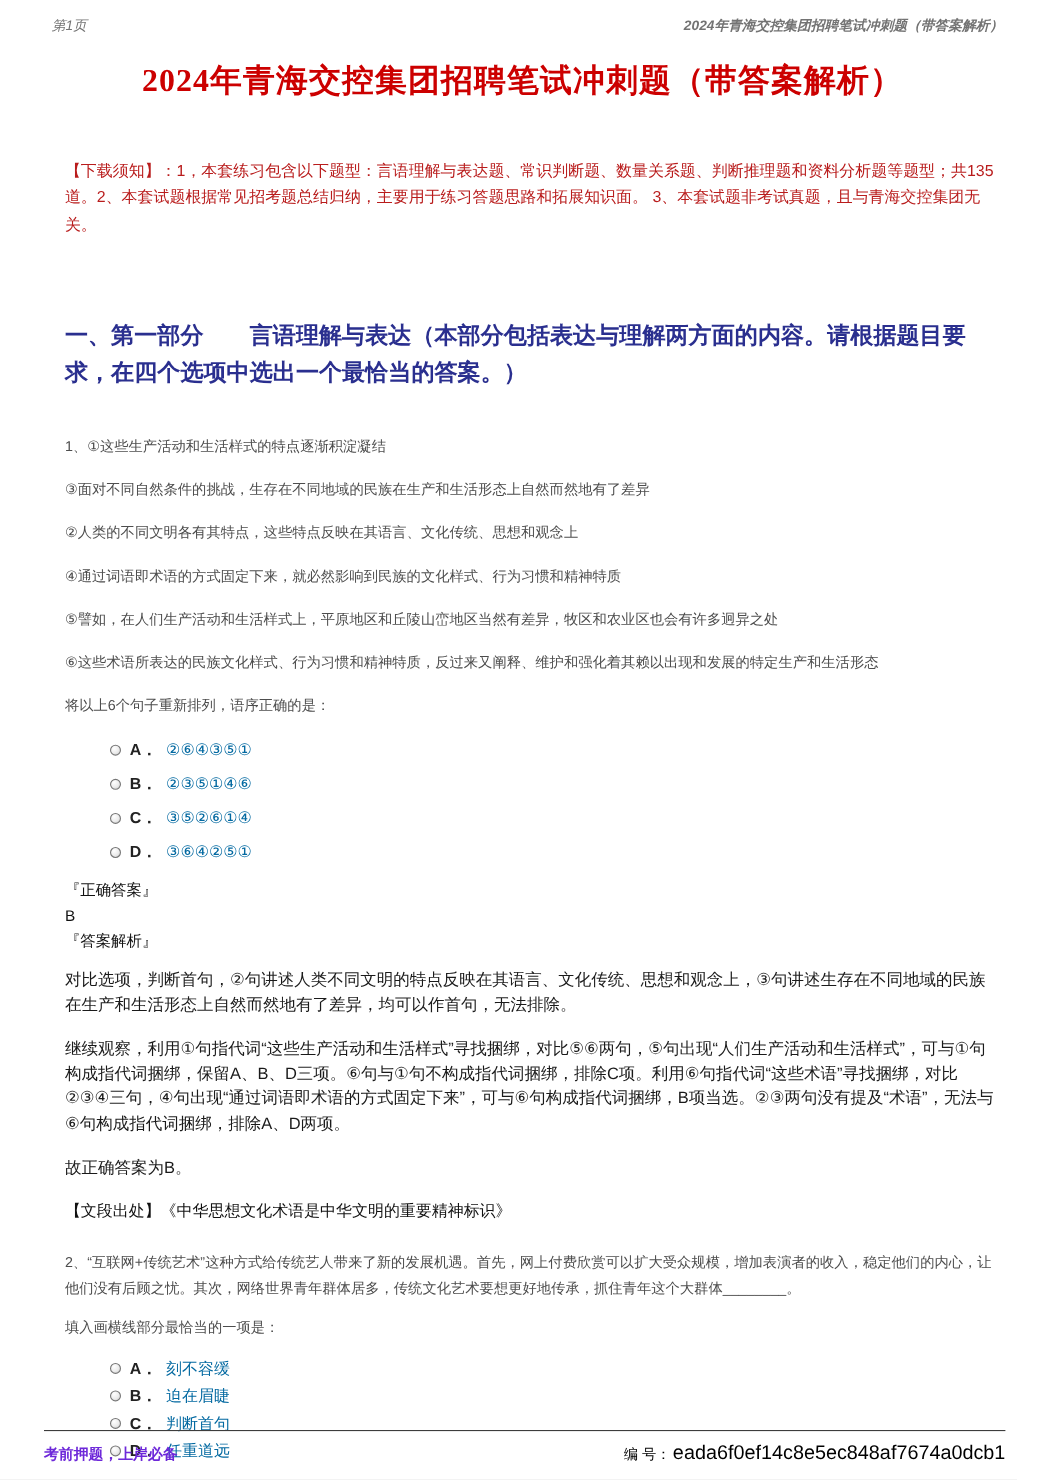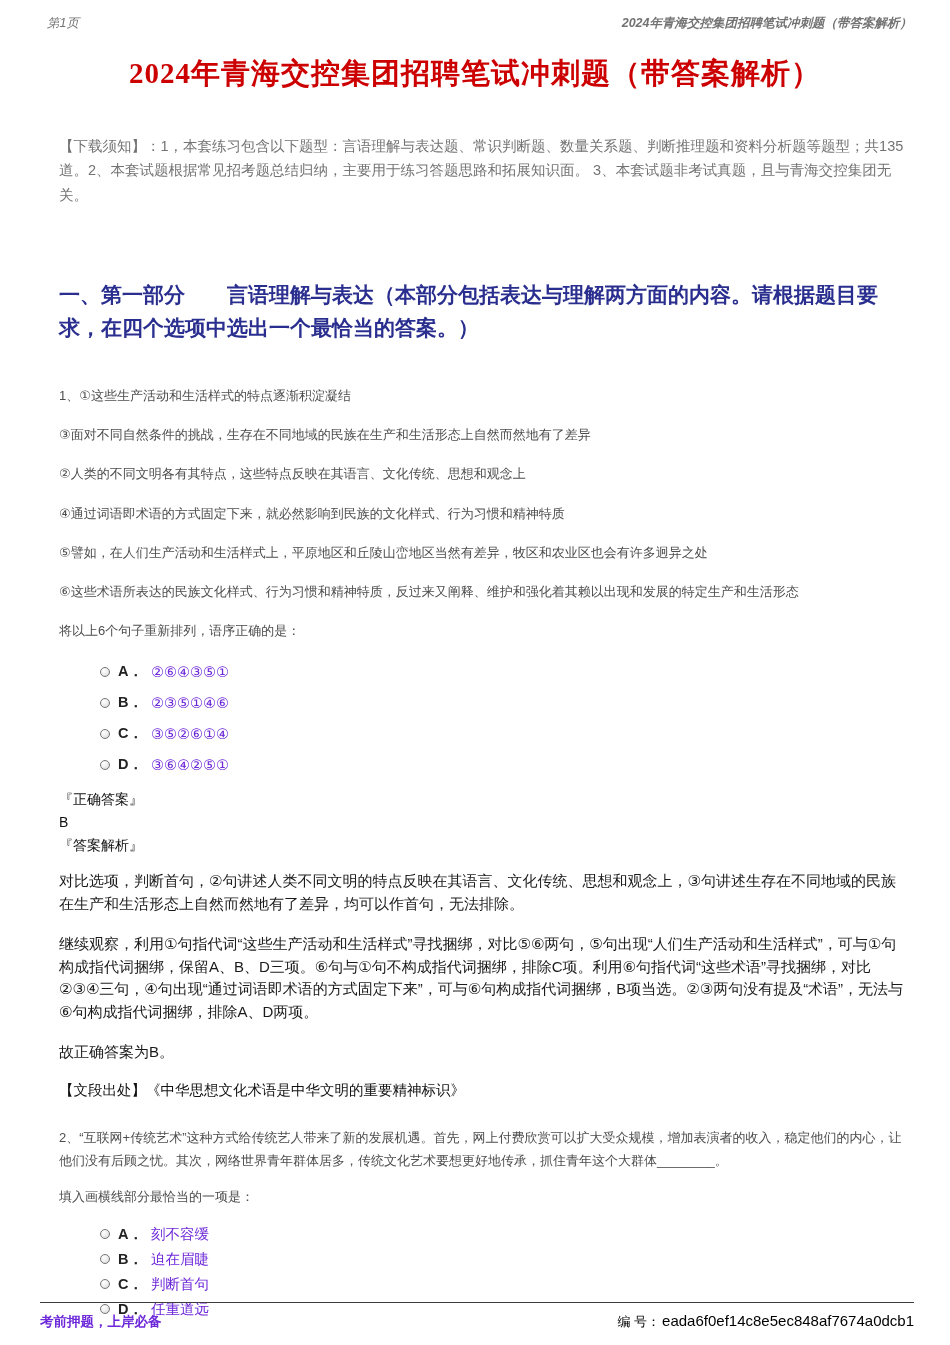--- a/index.html
+++ b/index.html
@@ -30,24 +30,24 @@
     text-align: center;
     font-family: "Liberation Serif", "DejaVu Serif", serif;
     font-weight: bold;
     font-size: 29px;
     color: #cc0000;
     letter-spacing: 1px;
   }
   
   .content { padding: 0 44px 0 59px; }
   .notice {
-    margin-top: 40px;
+    margin-top: 50px;
     font-size: 14.5px;
     line-height: 1.68;
-    color: #737373;
+    color: #b91c1c;
   }
   .section-heading {
     margin-top: 72px;
     font-size: 21px;
     line-height: 1.55;
     font-weight: bold;
     color: #2a2f8f;
     font-family: "Liberation Serif", "DejaVu Serif", serif;
   }
   .sentences { margin-top: 42px; }
@@ -69,21 +69,21 @@
   }
   .options.tight .option { margin-bottom: 6px; }
   .radio {
     flex: none;
     width: 10px; height: 10px;
     border: 1px solid #767676;
     border-radius: 50%;
     background: radial-gradient(circle at 35% 30%, #ffffff 0%, #ececec 55%, #c9c9c9 100%);
   }
   .opt-letter { font-size: 14.5px; font-weight: bold; color: #222; }
-  .opt-text { font-size: 14.5px; color: #6d28d9; }
+  .opt-text { font-size: 14.5px; color: #0369a1; }
   
   .answer-block { margin-top: 14px; }
   .answer-block p {
     font-size: 14px;
     color: #111;
     line-height: 1.62;
   }
   .analysis { margin-top: 14px; }
   .analysis-para {
     font-size: 15px;
@@ -105,21 +105,21 @@
     left: 40px; right: 36px; bottom: 14px;
     border-top: 1.5px solid #3d3d3d;
     padding-top: 9px;
     display: flex;
     justify-content: space-between;
     align-items: baseline;
   }
   .footer-left { font-size: 13.5px; font-weight: bold; color: #6d28d9; }
   .footer-right { display: flex; align-items: baseline; gap: 2px; }
   .code-label { font-size: 13px; color: #000; }
-  .code-value { font-size: 15px; color: #000; font-family: "Liberation Sans", sans-serif; }
+  .code-value { font-size: 18px; color: #000; font-family: "Liberation Sans", sans-serif; }
 </style>
 </head>
 <body>
 
 <div class="page">
 
   <div class="page-header">
     <span>第1页</span>
     <span class="hdr-title">2024年青海交控集团招聘笔试冲刺题（带答案解析）</span>
   </div>

